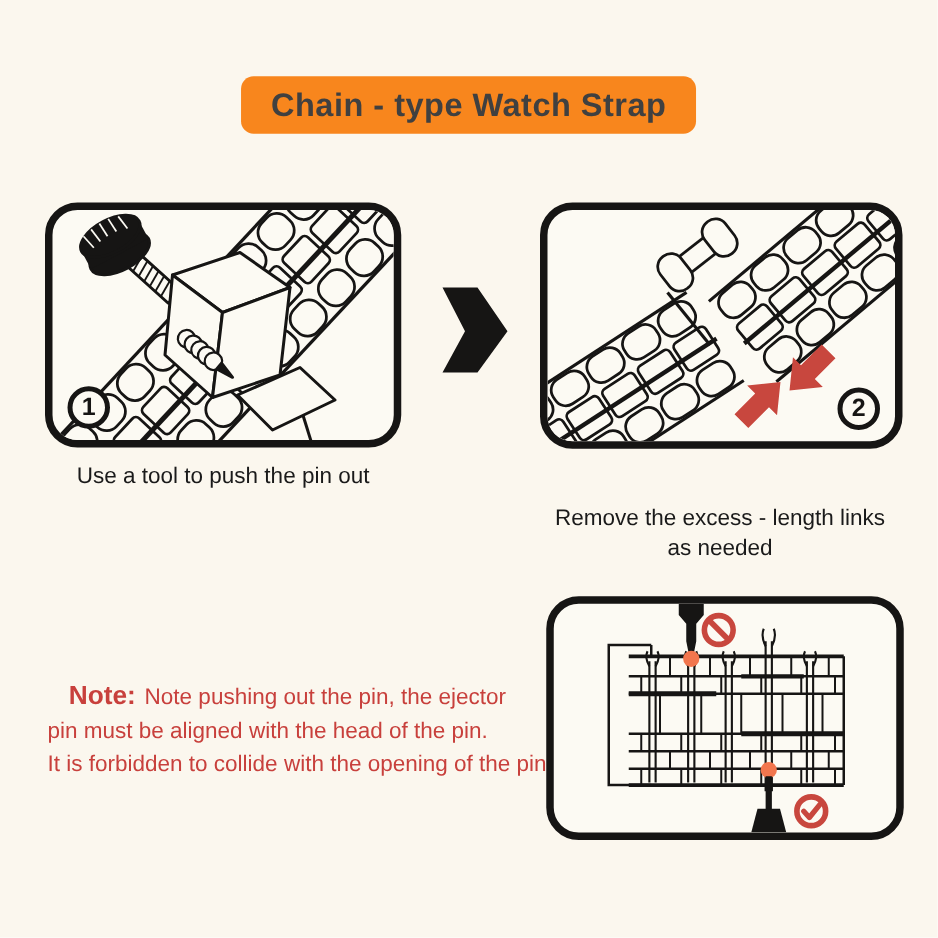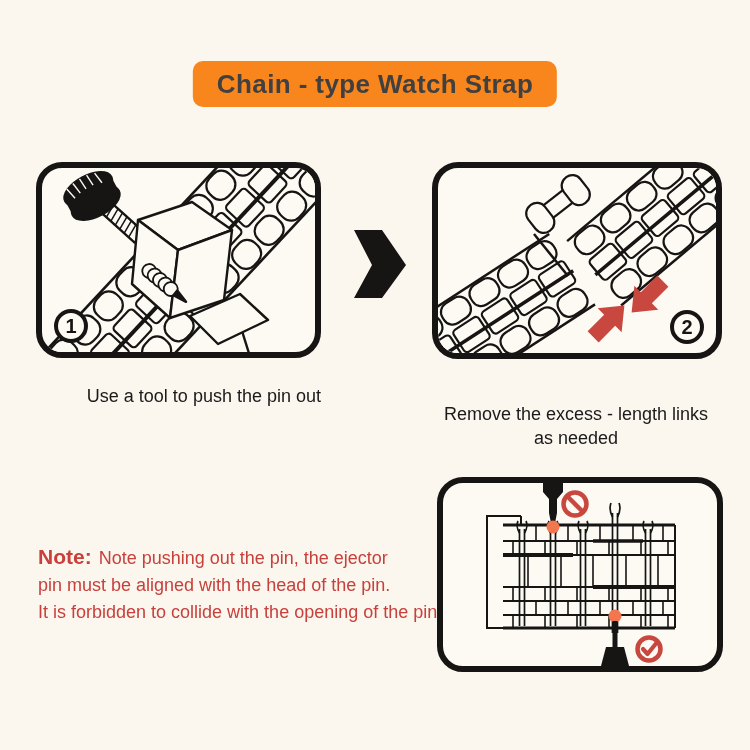--- a/index.html
+++ b/index.html
@@ -30,28 +30,28 @@
     justify-content:center;color:#161514;
   }
   .badge-1{left:12px;bottom:9px;}
   .badge-2{right:12px;bottom:9px;}
   .chevron{position:absolute;left:352px;top:228px;width:56px;height:72px;}
   
   .caption{
     position:absolute;text-align:center;font-size:18px;line-height:24px;
     color:#1A1A1A;
   }
-  .caption-1{left:36px;top:384px;width:285px;text-align:right;}
+  .caption-1{left:36px;top:368px;width:285px;}
   .caption-2{left:428px;top:370px;width:296px;margin-top:32px;}
   
   .note{
     position:absolute;left:38px;top:543px;width:420px;
     color:#C8403C;font-size:18px;line-height:27px;
   }
-  .note .note-label{font-weight:bold;font-size:21px;margin-right:7px;}
+  .note .note-label{font-weight:bold;font-size:21px;margin-right:7px;margin-left:17px;}
   svg{display:block;}
 </style>
 </head>
 <body>
 
 <div class="stage">
 
   <div class="banner">Chain - type Watch Strap</div>
 
   <div class="panel panel-1">

